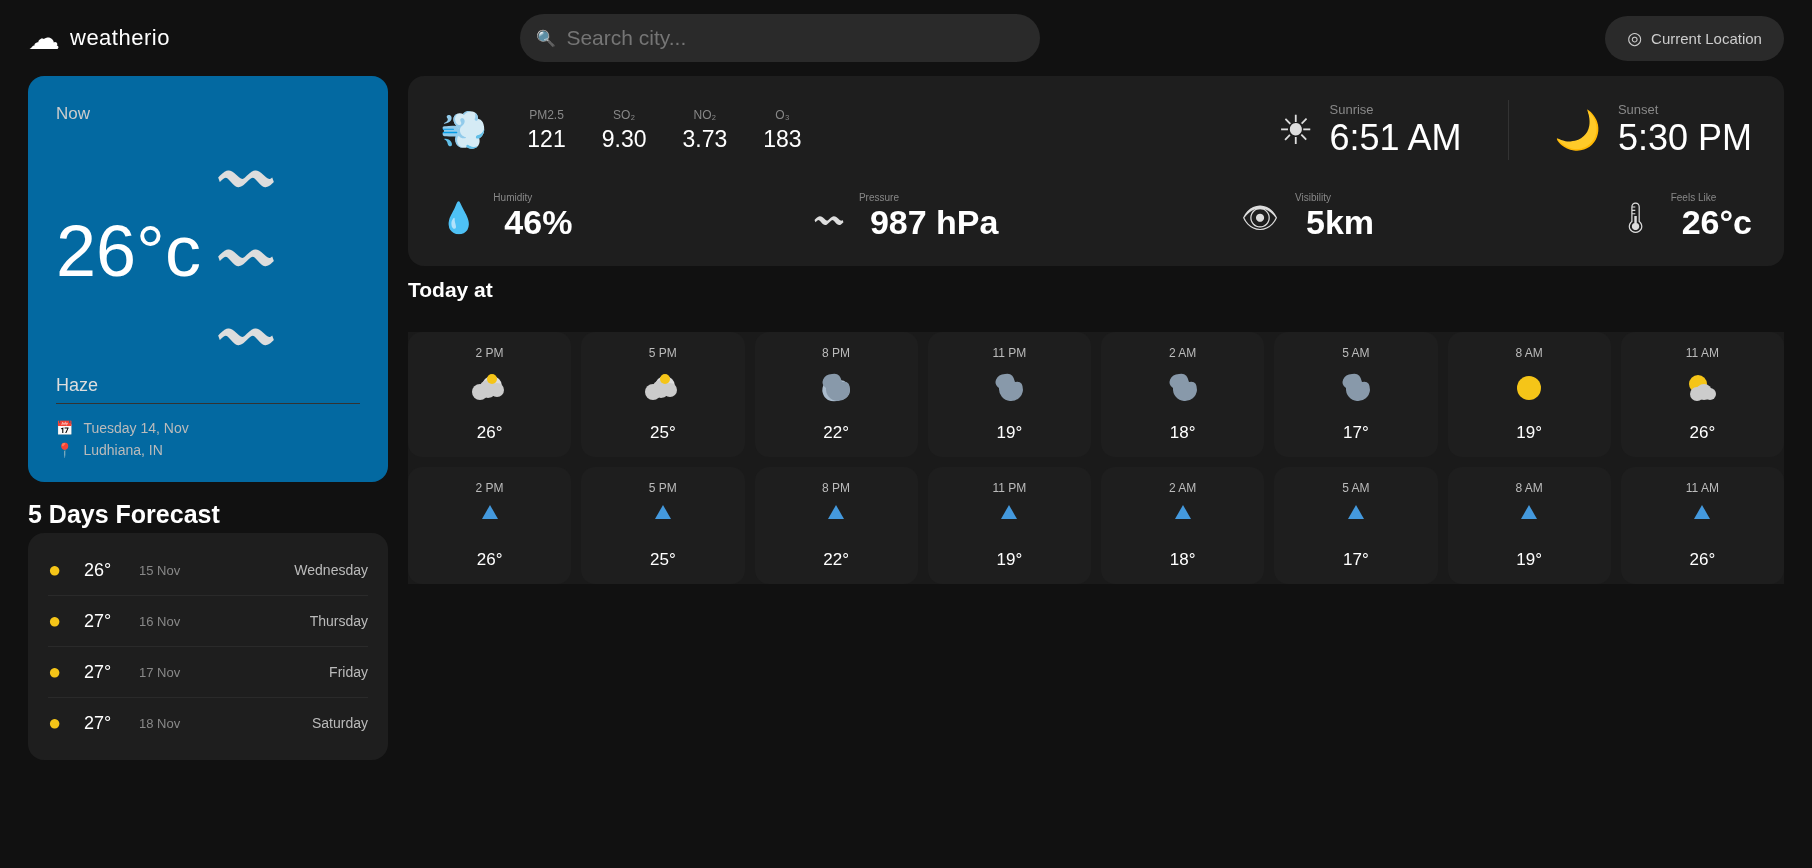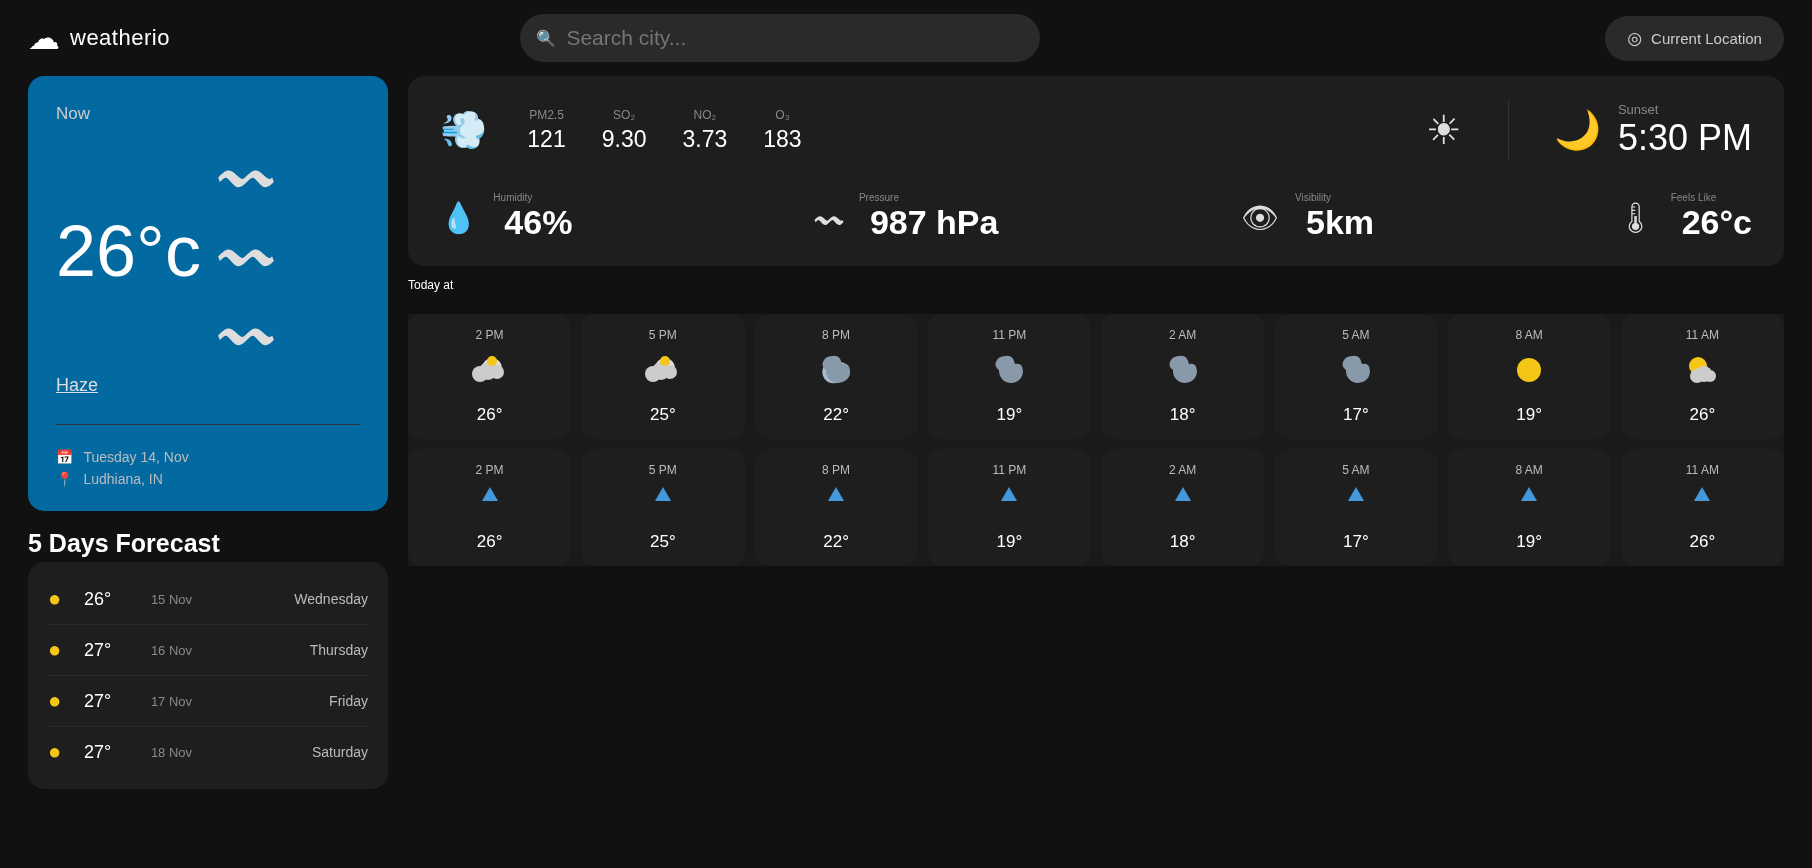--- a/index.html
+++ b/index.html
@@ -112,24 +112,23 @@
       font-weight: 300;
       line-height: 1;
     }
     .haze-icon {
       font-size: 52px;
       color: #ddd;
     }
     .condition-text {
       font-size: 18px;
       color: #ddd;
-      margin-bottom: 24px;
-      padding-bottom: 28px;
+      margin-bottom: 16px;
+      padding-bottom: 7px;
       border-bottom: 1px solid #333;
-      text-decoration: underline;
     }
     .meta-row {
       display: flex;
       align-items: center;
       gap: 10px;
       color: #bbb;
       font-size: 14px;
       margin-top: 8px;
     }
     .meta-row + .meta-row { margin-top: 6px; }
@@ -150,21 +149,21 @@
     }
     .forecast-row {
       display: flex;
       align-items: center;
       padding: 12px 0;
       border-bottom: 1px solid #2a2a2a;
     }
     .forecast-row:last-child { border-bottom: none; }
     .forecast-icon { font-size: 22px; width: 36px; }
     .forecast-temp { font-size: 18px; font-weight: 500; width: 55px; }
-    .forecast-date { font-size: 13px; color: #888; width: 65px; text-align: center; }
+    .forecast-date { font-size: 13px; color: #888; width: 65px; }
     .forecast-day { font-size: 14px; color: #bbb; margin-left: auto; width: 90px; text-align: right; }
 
     
     .right-panel {
       flex: 1;
       display: flex;
       flex-direction: column;
       gap: 12px;
     }
 
@@ -236,23 +235,23 @@
       align-items: center;
       gap: 16px;
     }
     .metric-icon { font-size: 30px; color: #ddd; }
     .metric-info {}
     .metric-label { font-size: 10px; color: #888; margin-bottom: 0; }
     .metric-val { font-size: 34px; font-weight: 700; margin-left: 11px; }
 
     
     .today-label {
-      font-size: 12px;
-      font-weight: 400;
-      margin-bottom: 10px;
+      font-size: 21px;
+      font-weight: 700;
+      margin-bottom: 18px;
     }
     .hourly-section {
       background: #1a1a1a;
       border-radius: 0;
       display: flex;
       flex-direction: column;
       gap: 10px;
     }
     .hourly-row {
       display: flex;
@@ -367,20 +366,24 @@
           </div>
           <div class="air-metric">
             <span class="air-metric-label">O₃</span>
             <span class="air-metric-val">183</span>
           </div>
         </div>
 
         <div class="sun-section">
           <div class="sun-item">
             <span class="sun-icon" style="font-size:40px;">☀</span>
+            <div>
+              <div class="sun-label">Sunrise</div>
+              <div class="sun-time">6:51 AM</div>
+            </div>
           </div>
           <div class="divider-v"></div>
           <div class="sun-item">
             <span class="sun-icon" style="font-size:38px; color:#ccc;">🌙</span>
             <div>
               <div class="sun-label">Sunset</div>
               <div class="sun-time">5:30 PM</div>
             </div>
           </div>
         </div>

